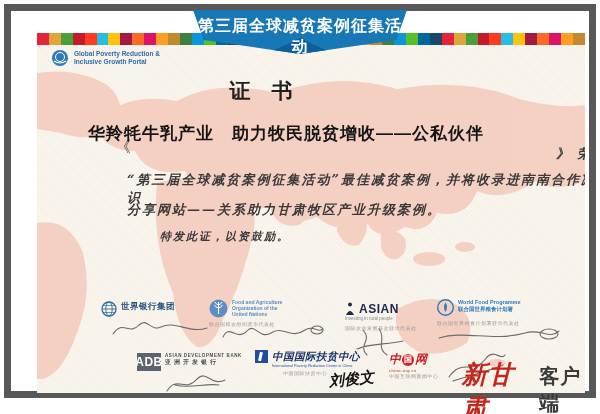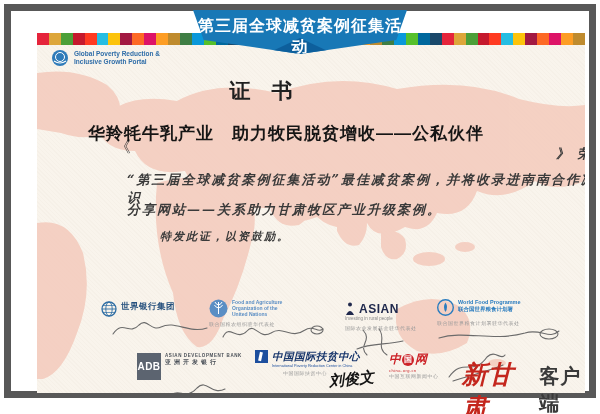--- a/index.html
+++ b/index.html
@@ -55,21 +55,21 @@
   .org { position:absolute; z-index:4; }
   .org .orow { display:flex; align-items:flex-start; gap:4px; }
   .sig path, .sig ellipse { fill:none; stroke:#6b6b6b; stroke-width:1.1; stroke-linecap:round; }
 
   .wb-label { font-size:8.5px; font-weight:bold; color:#27517e; letter-spacing:0.5px; }
   .fao-txt { font-size:5px; line-height:6px; color:#5b8ec4; font-weight:bold; }
   .tiny { font-size:5px; color:#9a9a9a; letter-spacing:0.5px; white-space:nowrap; }
   .ifad-word { font-size:12px; font-weight:bold; color:#20294d; letter-spacing:0.5px; }
   .ifad-tag { font-size:4.5px; color:#8a8a8a; }
   .wfp-txt { font-size:5.5px; line-height:6.5px; color:#2a7cbf; font-weight:bold; }
-  .adb-box { width:24px; height:27px; background:#5c6470; color:#fff; font-size:10px; font-weight:bold;
+  .adb-box { width:24px; height:18px; background:#5c6470; color:#fff; font-size:12px; font-weight:bold;
              display:flex; align-items:center; justify-content:center; letter-spacing:0.5px; }
   .adb-en { font-size:4.5px; color:#4a5058; font-weight:bold; letter-spacing:0.6px; }
   .adb-cn { font-size:6px; color:#4a5058; font-weight:bold; letter-spacing:3px; }
   .iprcc-sq { width:13px; height:13px; background:#1d4f9e; position:relative; }
   .iprcc-sq:after { content:""; position:absolute; left:4px; top:2px; width:3px; height:9px; background:#fff; transform:rotate(12deg); }
   .iprcc-name { font-size:10.5px; font-weight:bold; color:#17356b;
                 font-family:"DejaVu Serif", serif; font-style:italic; letter-spacing:0.5px; white-space:nowrap; }
   .iprcc-en { font-size:3.8px; color:#1d4f9e; white-space:nowrap; }
   .signer { font-family:"DejaVu Serif", serif; font-style:italic; font-weight:bold;
             font-size:15px; color:#141414; transform:rotate(-6deg); display:inline-block; white-space:nowrap; }

